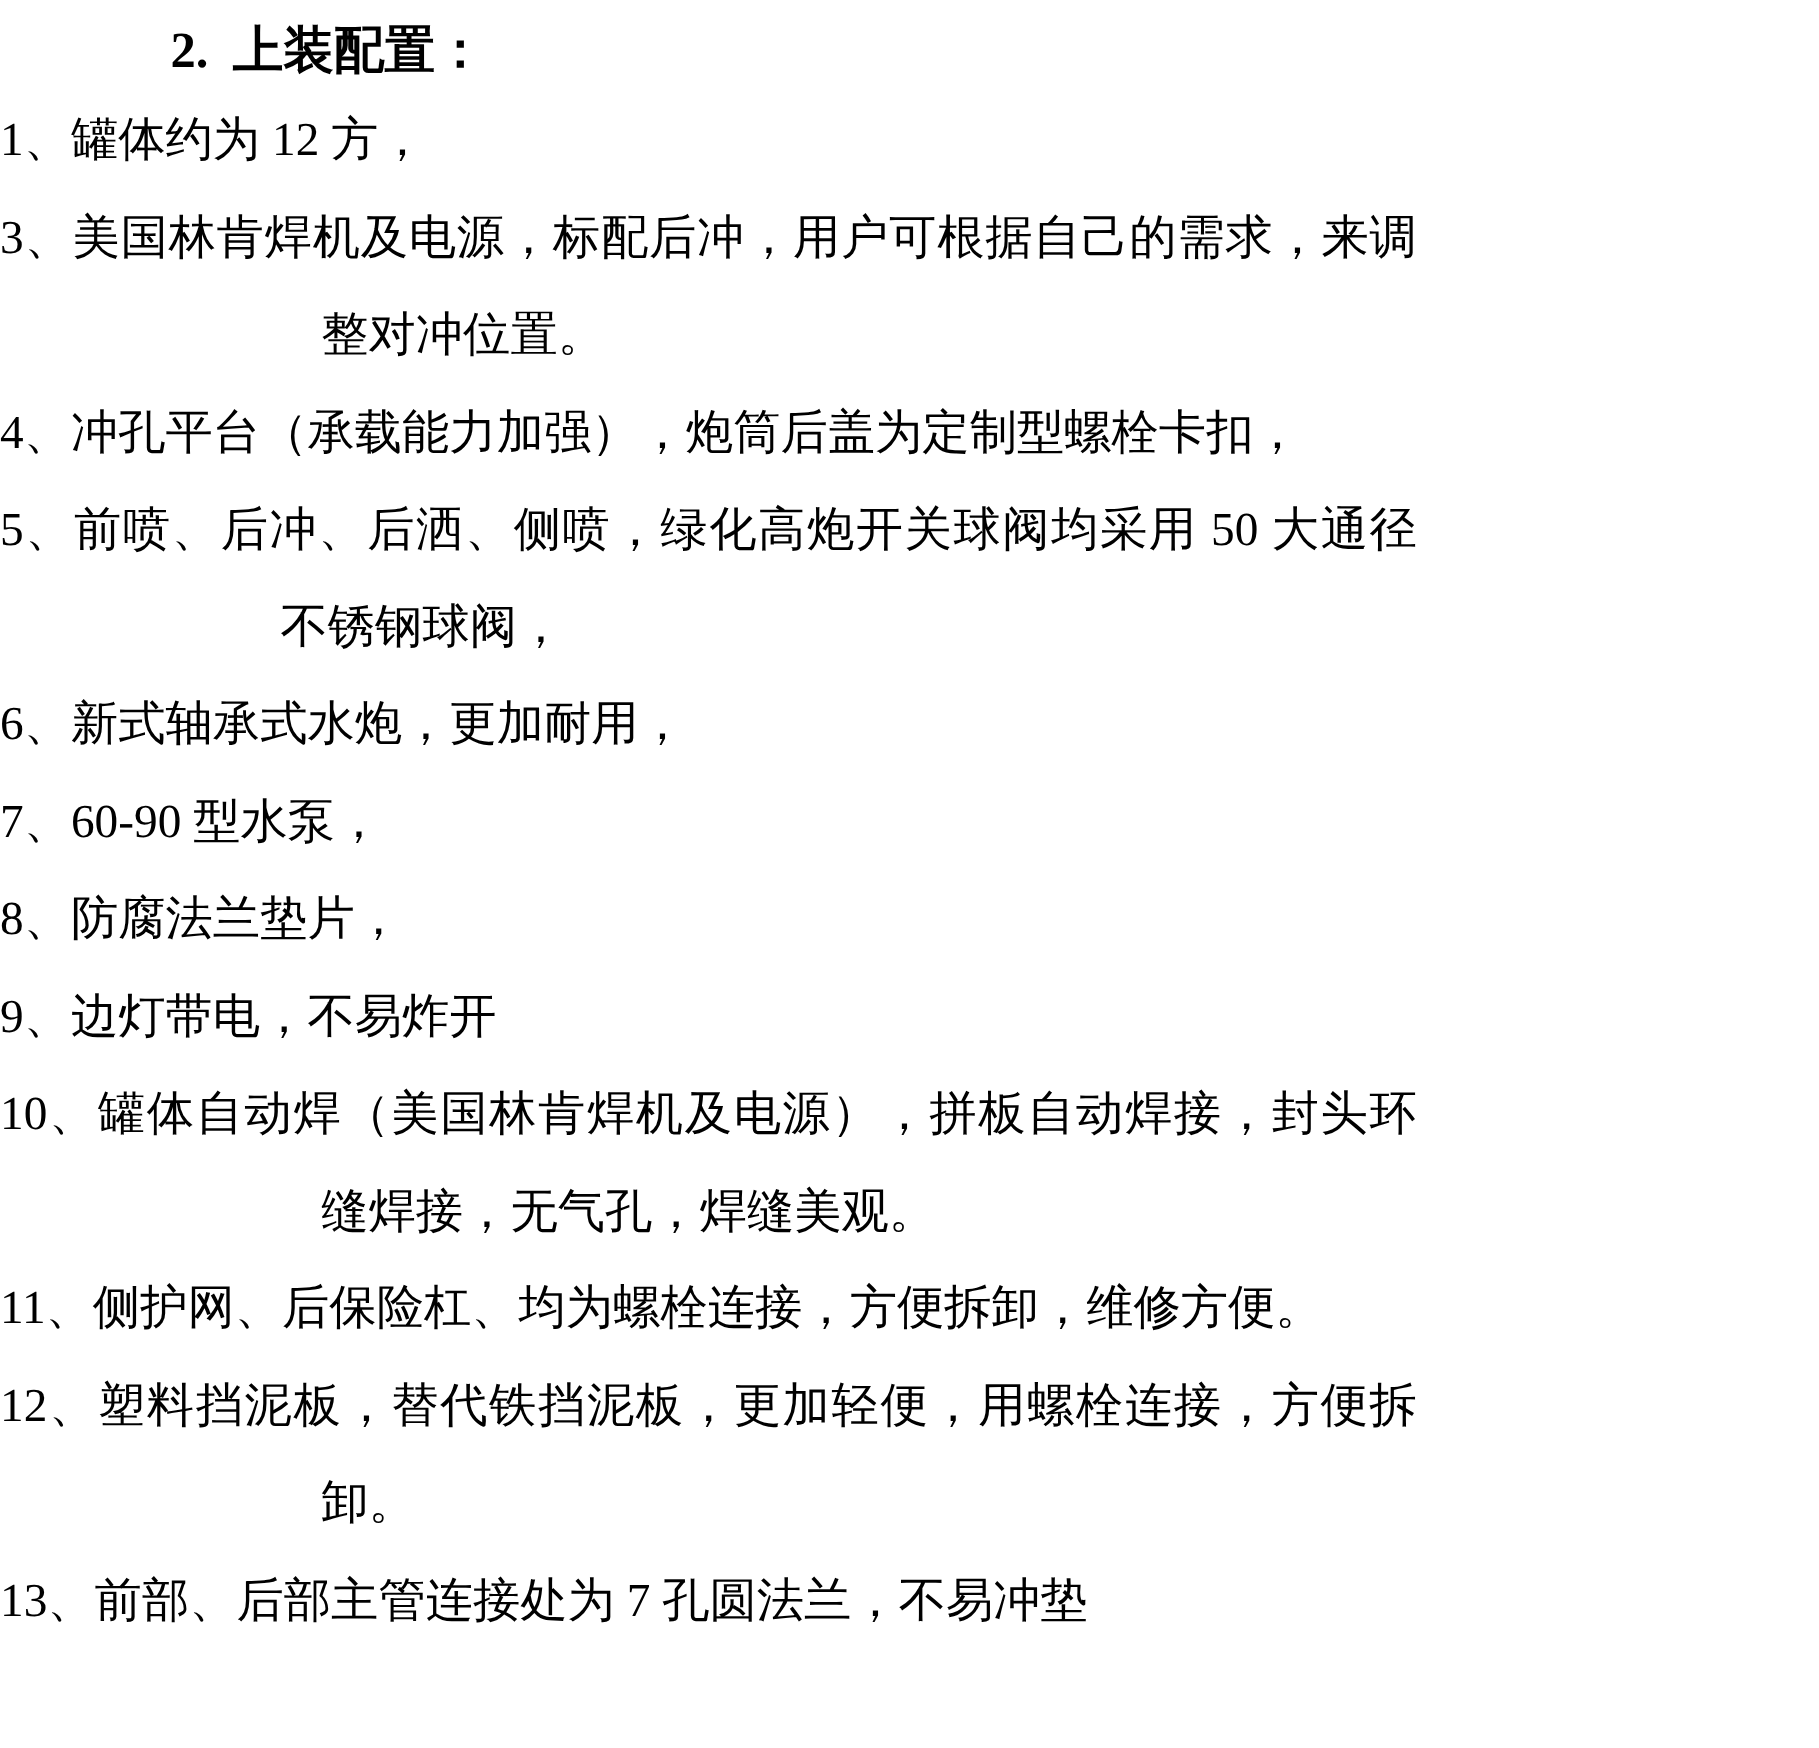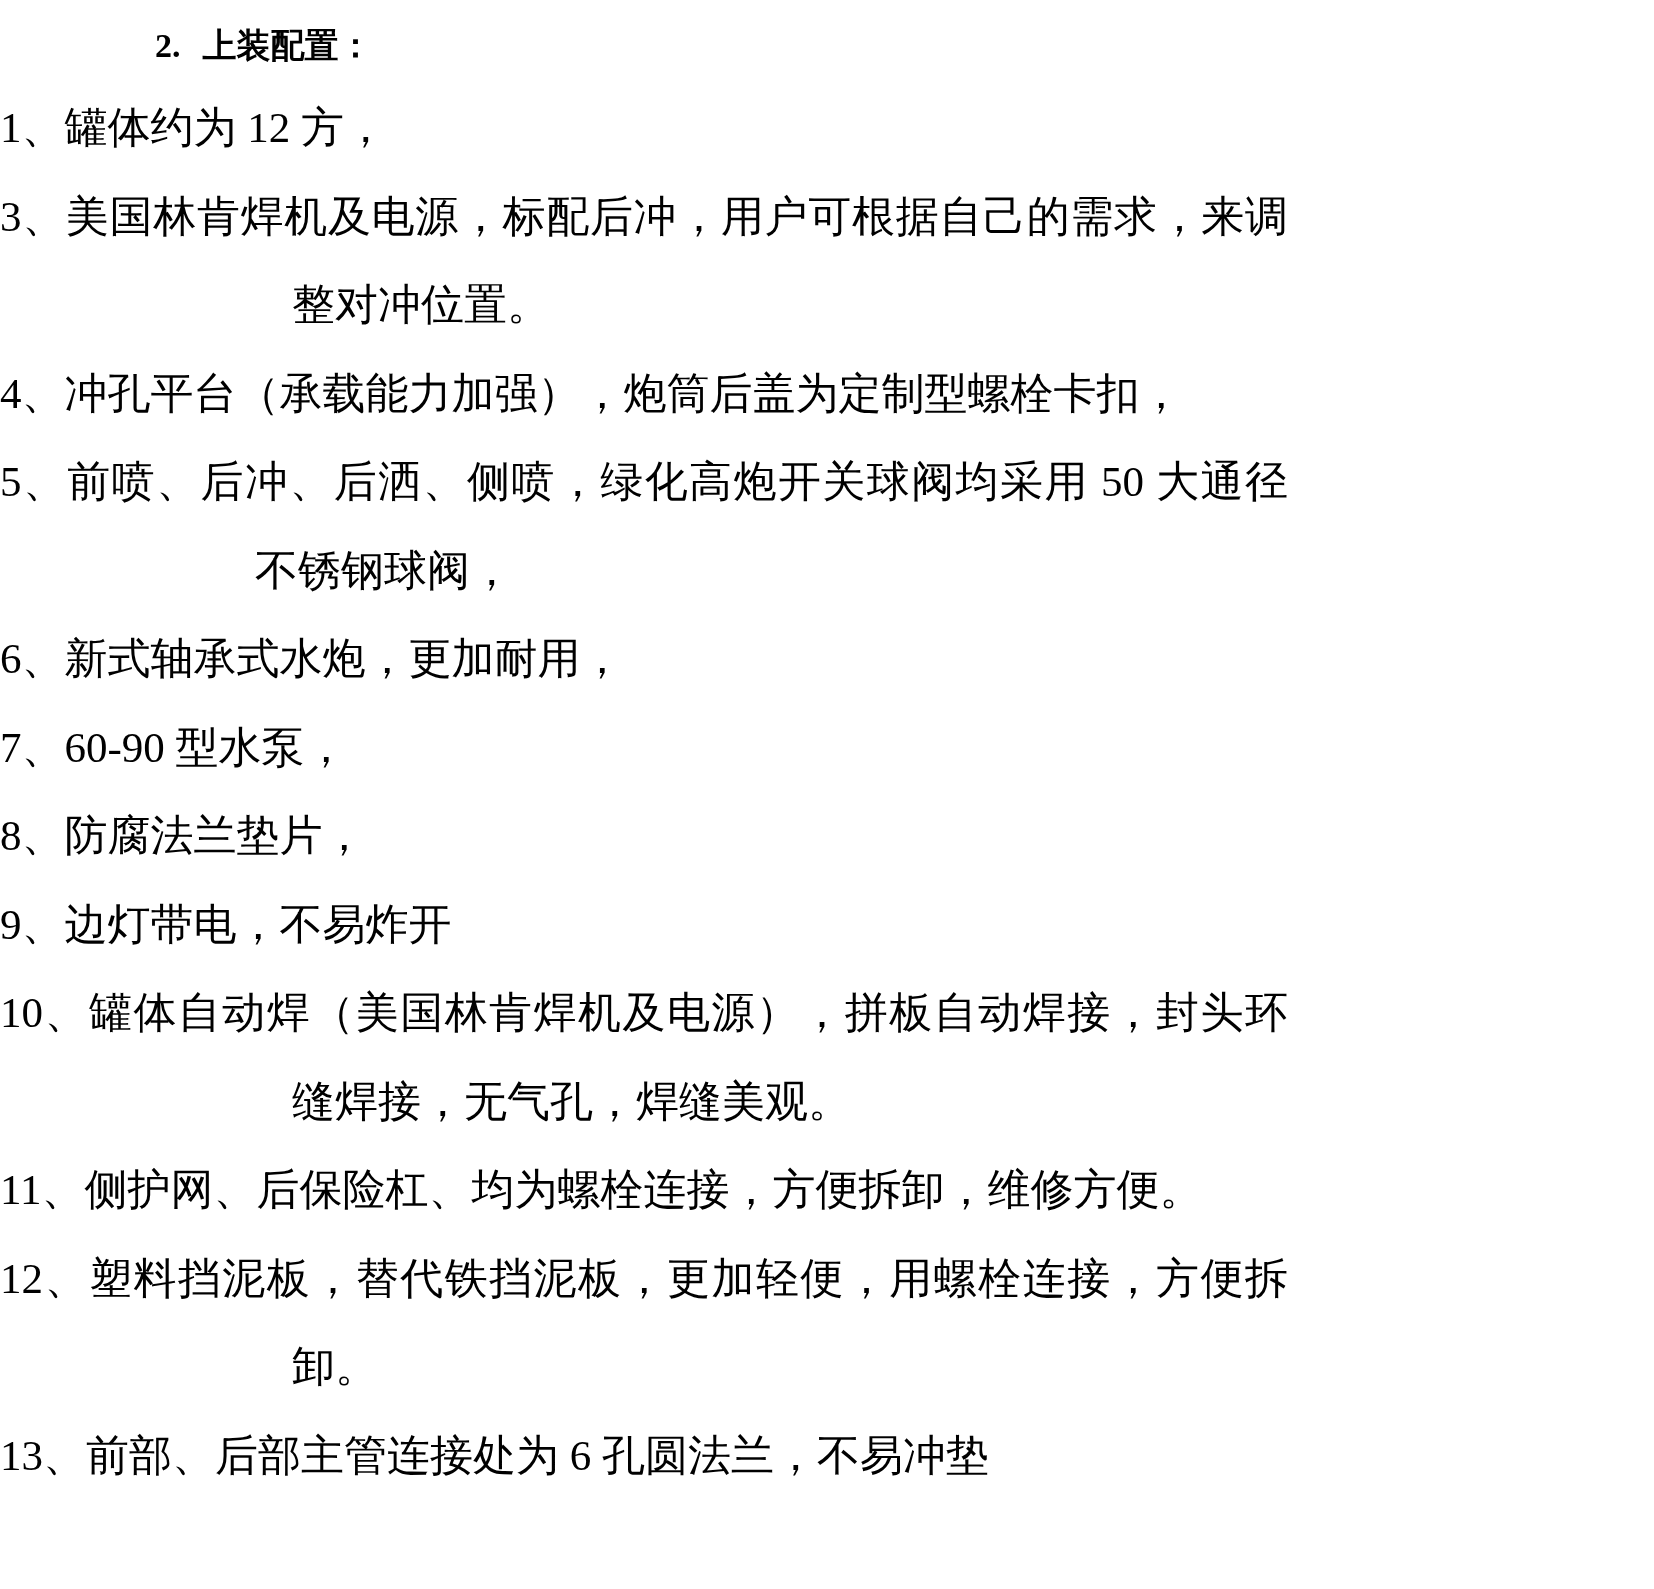--- a/index.html
+++ b/index.html
@@ -13,21 +13,21 @@
     overflow: hidden;
   }
   .line {
     font-size: 43px;
     height: 88.5px;
     line-height: 88.5px;
     white-space: nowrap;
   }
   .l-head {
     margin-left: 155px;
-    font-size: 34px;
+    font-size: 46px;
     font-weight: bold;
     height: 84px;
     line-height: 92px;
   }
   .l-head .num { margin-right: 22px; }
   .l-item { }
   .l-c1 { margin-left: 255px; }  
   .l-c2 { margin-left: 292px; }  
   .fill {
     white-space: normal;
@@ -63,15 +63,15 @@
   <div class="line l-item"><span>9、</span><span>边灯带电，不易炸开</span></div>
 
   <div class="line l-item fill"><span>10、</span><span>罐体自动焊（美国林肯焊机及电源），拼板自动焊接，封头环</span></div>
   <div class="line l-c2"><span>缝焊接，无气孔，焊缝美观。</span></div>
 
   <div class="line l-item"><span>11、</span><span>侧护网、后保险杠、均为螺栓连接，方便拆卸，维修方便。</span></div>
 
   <div class="line l-item fill"><span>12、</span><span>塑料挡泥板，替代铁挡泥板，更加轻便，用螺栓连接，方便拆</span></div>
   <div class="line l-c2"><span>卸。</span></div>
 
-  <div class="line l-item"><span>13、</span><span>前部、后部主管连接处为 6 孔圆法兰，不易冲垫</span></div>
+  <div class="line l-item"><span>13、</span><span>前部、后部主管连接处为 7 孔圆法兰，不易冲垫</span></div>
 
 </div>
 
 </body></html>

